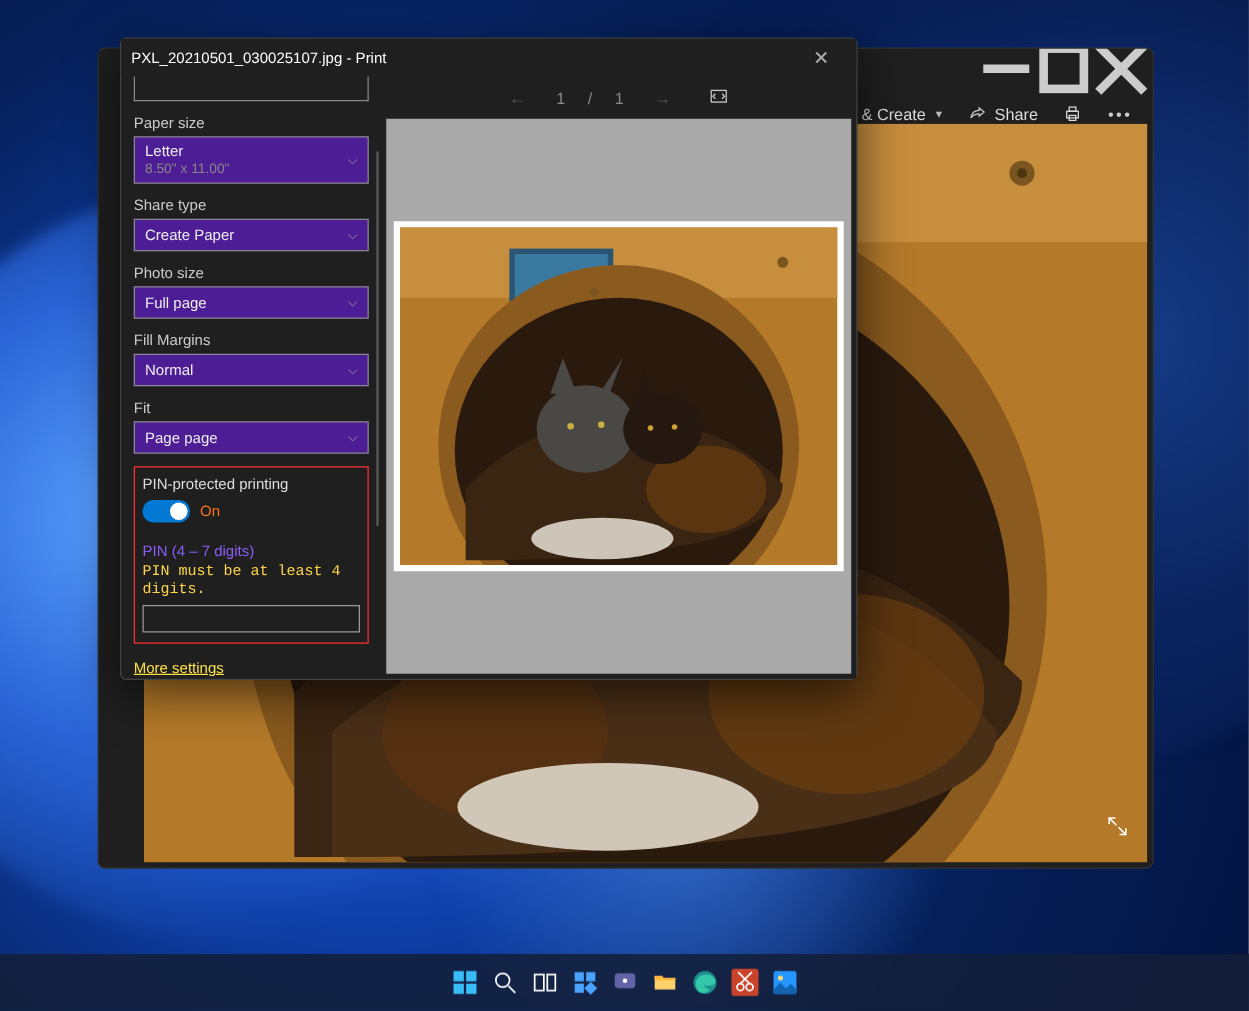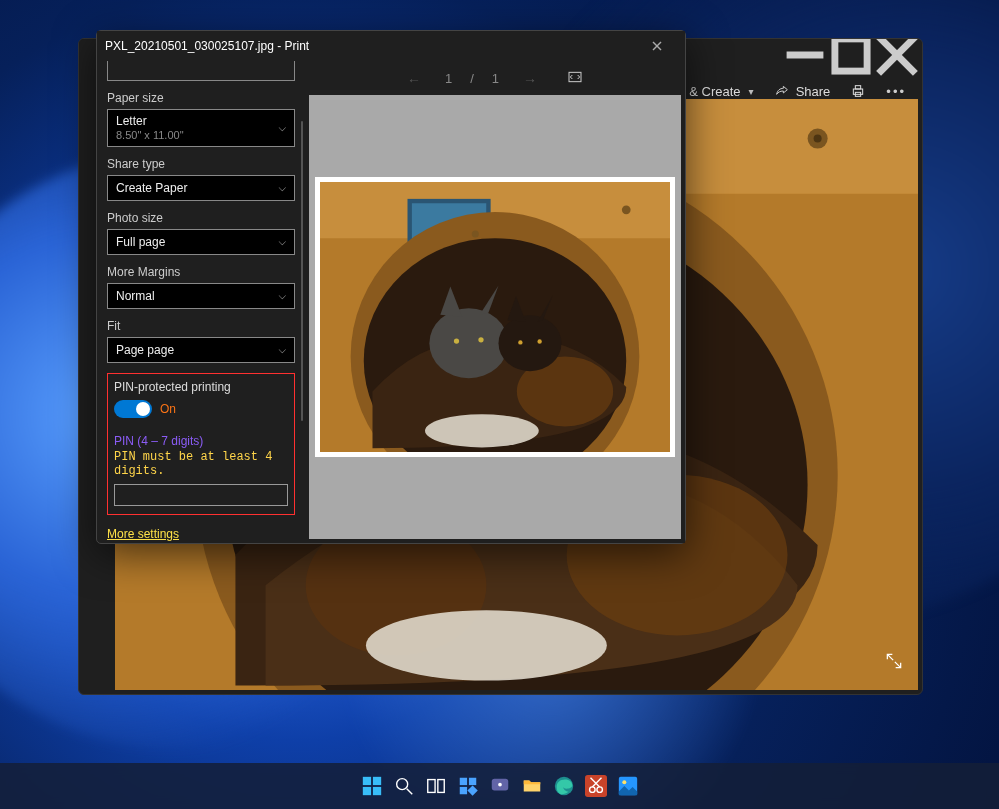--- a/index.html
+++ b/index.html
@@ -66,21 +66,21 @@
                  color:#888; font-size:13px; }
   .preview-nav .arrow { color:#555; font-size:14px; padding:4px 6px; }
   .preview-frame { flex:1; margin:0 4px 4px 4px; background:#a9a9a9;
                    display:flex; align-items:center; justify-content:center; }
   .preview-page { width:360px; height:280px; background:#fff; padding:5px;
                   display:flex; align-items:center; justify-content:center; }
   .preview-img { width:100%; height:100%; object-fit:cover; display:block; }
 
   .field-label { font-size:12px; color:#ccc; margin-top:10px; margin-bottom:4px; }
   .select {
-    width:100%; height:26px; border:1px solid #888; background:#000000;
+    width:100%; height:26px; border:1px solid #888; background:#4c1d95;
     display:flex; align-items:center; justify-content:space-between;
     padding:0 8px; font-size:12px; color:#eee;
   }
   .select.tall { height:38px; flex-direction:row; align-items:center; }
   .select .stack { display:flex; flex-direction:column; line-height:1.2; }
   .select .main { font-size:12px; color:#eee; }
   .select .sub { font-size:11px; color:#888; }
   .select .chev { color:#999; font-size:10px; }
 
   .empty-select{
@@ -249,21 +249,21 @@
         <span>Create Paper</span>
         <span class="chev">⌵</span>
       </div>
 
       <div class="field-label">Photo size</div>
       <div class="select">
         <span>Full page</span>
         <span class="chev">⌵</span>
       </div>
 
-      <div class="field-label">More Margins</div>
+      <div class="field-label">Fill Margins</div>
       <div class="select">
         <span>Normal</span>
         <span class="chev">⌵</span>
       </div>
 
       <div class="field-label">Fit</div>
       <div class="select">
         <span>Page page</span>
         <span class="chev">⌵</span>
       </div>

